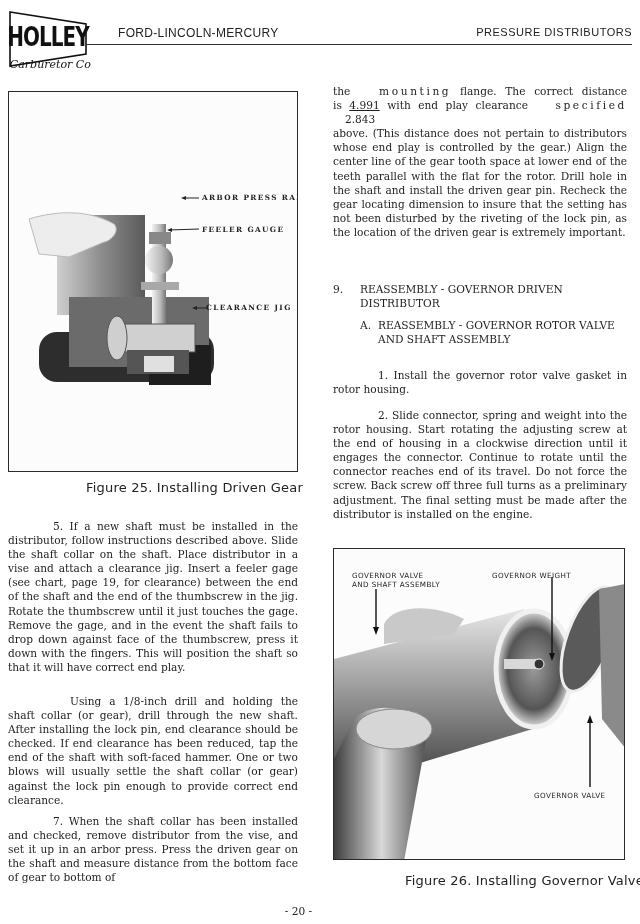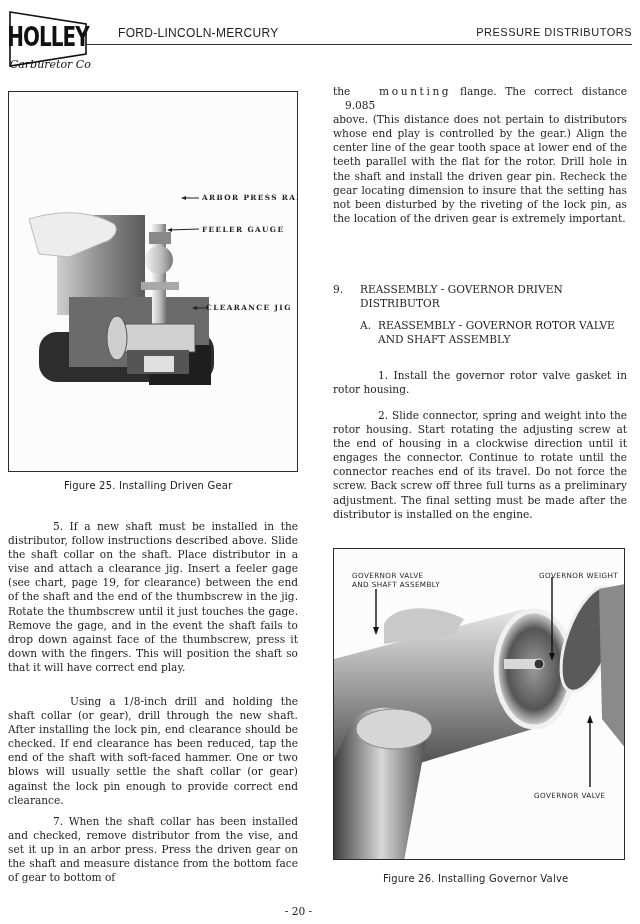--- a/index.html
+++ b/index.html
@@ -10,21 +10,21 @@
   .logo { position: absolute; left: 6px; top: 8px; width: 86px; height: 66px; }
   .hdr-left { position: absolute; left: 118px; top: 26px; font-family: "Liberation Sans", sans-serif; font-size: 12px; letter-spacing: 0.3px; color: #222; }
   .hdr-right { position: absolute; right: 8px; top: 26px; font-family: "Liberation Sans", sans-serif; font-size: 11px; letter-spacing: 0.5px; color: #222; }
   .hdr-rule { position: absolute; left: 86px; right: 8px; top: 44px; border-top: 1.2px solid #333; }
 
   
   .fig { position: absolute; border: 1.5px solid #2a2a2a; background: #fcfcfc; overflow: hidden; }
   .fig25 { left: 8px; top: 91px; width: 290px; height: 381px; }
   .fig26 { left: 333px; top: 548px; width: 292px; height: 312px; }
   .fig svg { position: absolute; left: 0; top: 0; }
-  .caption { position: absolute; font-family: "DejaVu Sans", sans-serif; font-size: 10px; color: #222; letter-spacing: 0.2px; white-space: nowrap; }
+  .caption { position: absolute; font-family: "DejaVu Sans", sans-serif; font-size: 13px; color: #222; letter-spacing: 0.2px; white-space: nowrap; margin-left: 22px; }
   .cap25 { left: 64px; top: 480px; }
   .cap26 { left: 383px; top: 873px; }
 
   .callout { position: absolute; font-family: "DejaVu Serif", serif; font-weight: bold; font-size: 7.3px; letter-spacing: 1.4px; color: #222; white-space: nowrap; }
   .callout-s { position: absolute; font-family: "DejaVu Sans", sans-serif; font-size: 7.2px; letter-spacing: 0.4px; color: #222; white-space: nowrap; line-height: 10px; }
 
   
   .txt { position: absolute; font-family: "DejaVu Serif", serif; font-size: 10.6px; line-height: 14.1px; color: #1e1e1e; text-align: justify; }
   .txt p { text-indent: 0; }
   .indent { text-indent: 45px !important; }
@@ -112,22 +112,28 @@
 <div class="txt col-left" style="top:814px;">
   <p class="indent">7. When the shaft collar has been installed and checked, remove distributor from the vise, and set it up in an arbor press.  Press the driven gear on the shaft and measure distance from the bottom face of gear to bottom of</p>
 </div>
 
 <div class="txt col-right" style="top:84px;">
   <p style="text-align:justify;text-align-last:justify;">
     <span>the</span>
     <span class="spaced">mounting</span>
     <span>flange.   The correct distance</span>
   </p>
+  <p style="text-align:justify;text-align-last:justify;">
+    <span>is</span>
+    <span class="u">4.991</span>
+    <span>with end play clearance</span>
+    <span class="spaced">specified</span>
+  </p>
   <p>
-      <span class="frac-den">9.085</span>
+      <span class="frac-den">2.843</span>
     </p>
   <p>above. (This distance does not pertain to distributors whose end play is controlled by the gear.)  Align the center line of the gear tooth space at lower end of the teeth parallel with the flat for the rotor.  Drill hole in the shaft and install the driven gear pin.  Recheck the gear locating dimension to insure that the setting has not been disturbed by the riveting of the lock pin, as the location of the driven gear is extremely important.</p>
 </div>
 
 <div class="heading h9">
   <span class="num">9.</span>
   <span class="ttl">REASSEMBLY - GOVERNOR DRIVEN DISTRIBUTOR</span>
 </div>
 <div class="heading hA">
   <span class="num">A.</span>
@@ -176,18 +182,18 @@
 
     <line x1="42" y1="40" x2="42" y2="82" stroke="#111" stroke-width="1.4"></line>
     <polygon points="42,86 39,78 45,78" fill="#111"></polygon>
     <line x1="218" y1="28" x2="218" y2="108" stroke="#111" stroke-width="1.4"></line>
     <polygon points="218,112 215,104 221,104" fill="#111"></polygon>
     <line x1="256" y1="238" x2="256" y2="170" stroke="#111" stroke-width="1.4"></line>
     <polygon points="256,166 253,174 259,174" fill="#111"></polygon>
   </svg>
   <div class="callout-s" style="left:18px;top:22px;">GOVERNOR VALVE</div>
   <div class="callout-s" style="left:18px;top:31px;">AND SHAFT ASSEMBLY</div>
-  <div class="callout-s" style="left:158px;top:22px;margin-left:47px;">GOVERNOR WEIGHT</div>
+  <div class="callout-s" style="left:158px;top:22px;">GOVERNOR WEIGHT</div>
   <div class="callout-s" style="left:200px;top:242px;">GOVERNOR VALVE</div>
 </div>
 <div class="caption cap26">Figure 26.  Installing Governor Valve</div>
 
 <div class="pagenum">- 20 -</div>
 
 </body></html>

